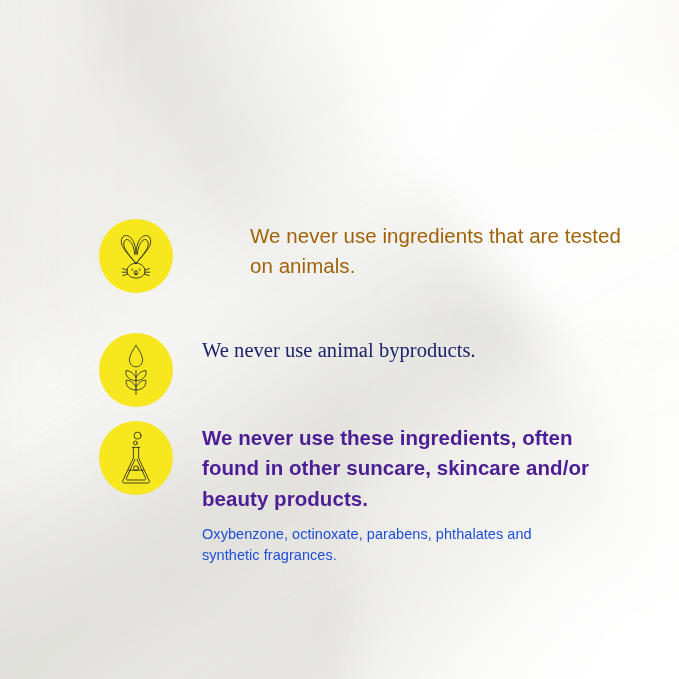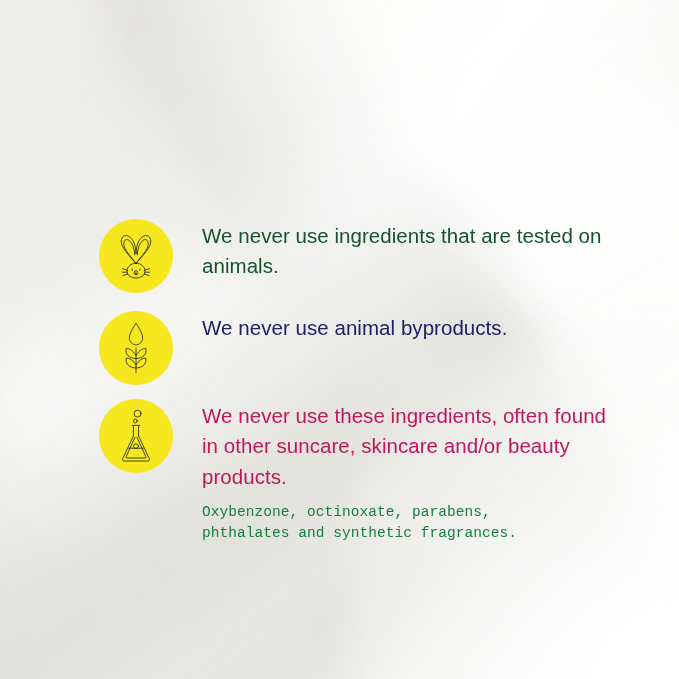--- a/index.html
+++ b/index.html
@@ -177,21 +177,21 @@
     top: 219px;
     right: 40px;
   }
 
   .item {
     display: flex;
     align-items: flex-start;
     gap: 29px;
   }
   .item.i0 { margin-top: 0px; }
-  .item.i1 { margin-top: 18px; }
+  .item.i1 { margin-top: 40px; font-family: Liberation Serif, serif; }
   .item.i2 { margin-top: 14px; }
 
   .badge {
     flex: 0 0 auto;
     width: 74px;
     height: 74px;
     border-radius: 50%;
     background: #f6e71e;
     display: flex;
     align-items: center;
@@ -268,21 +268,21 @@
             <path d="M11.3 39.2 L6.2 39.2"></path>
             <path d="M11.6 41.1 L6.8 42.6"></path>
 
             <path d="M28.4 37.2 L33.4 35.6"></path>
             <path d="M28.7 39.2 L33.8 39.2"></path>
             <path d="M28.4 41.1 L33.2 42.6"></path>
           </svg>
         </span>
       </div>
       <div class="item-text">
-        <div class="item-main" style="color: #14532d;">We never use ingredients that are tested on animals.</div>
+        <div class="item-main" style="color: #a16207; margin-left: 48px;">We never use ingredients that are tested on animals.</div>
       </div>
     </div>
 
     <div class="item i1">
       <div class="badge" style="background: rgb(246, 231, 30);">
         <span>
           <svg width="34" height="52" viewBox="0 0 34 52" fill="none" stroke="#26262a" stroke-width="0.85" stroke-linecap="round" stroke-linejoin="round">
 
             <path d="M17 1.5 C17 1.5 10.4 10.0 10.4 15.6 C10.4 19.9 13.3 22.8 17 22.8 C20.7 22.8 23.6 19.9 23.6 15.6 C23.6 10.0 17 1.5 17 1.5 Z"></path>
 
@@ -317,19 +317,19 @@
 
             <path d="M10.6 39.2 L25.4 39.2"></path>
 
             <path d="M17.0 28.4 L8.2 47.6 C7.9 48.3 8.4 49.0 9.2 49.0 L26.8 49.0 C27.6 49.0 28.1 48.3 27.8 47.6 L19.0 28.4"></path>
 
             <circle cx="18.0" cy="37.2" r="2.4"></circle>
           </svg>
         </span>
       </div>
       <div class="item-text">
-        <div class="item-main" style="color: #be185d;">We never use these ingredients, often found in other suncare, skincare and/or beauty products.</div>
-        <div class="item-sub" style="color: #15803d; font-family: Liberation Mono, monospace;">Oxybenzone, octinoxate, parabens, phthalates and synthetic fragrances.</div>
+        <div class="item-main" style="color: #4c1d95; font-weight: bold;">We never use these ingredients, often found in other suncare, skincare and/or beauty products.</div>
+        <div class="item-sub" style="color: #1d4ed8;">Oxybenzone, octinoxate, parabens, phthalates and synthetic fragrances.</div>
       </div>
     </div>
 
   </div>
 </div>
 
 </body></html>

